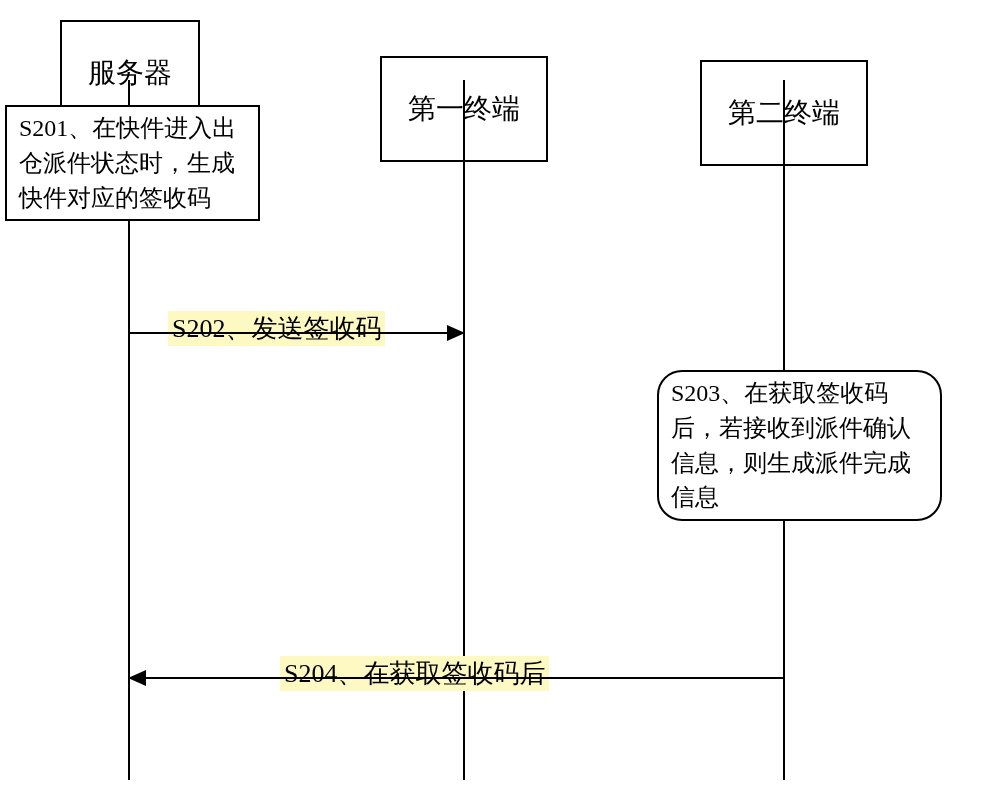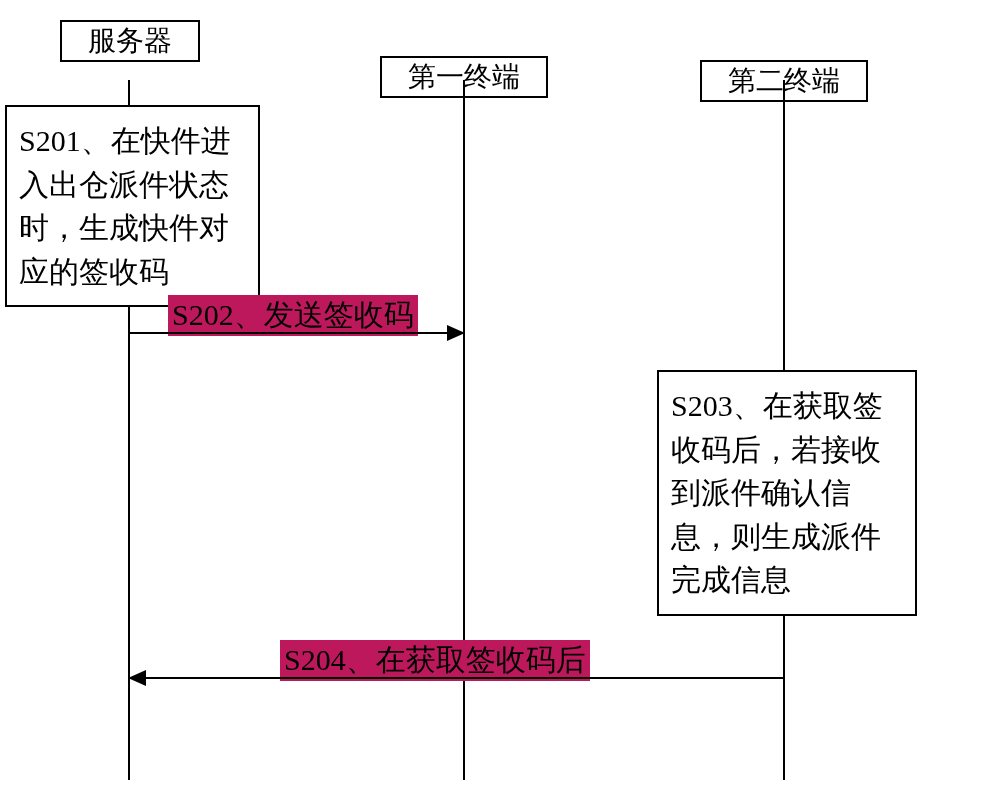--- a/index.html
+++ b/index.html
@@ -14,47 +14,48 @@
       position: absolute;
       top: 20px;
       left: 0;
       width: 1000px;
       height: 760px;
     }
     .participant-box {
       position: absolute;
       border: 2px solid #000;
       background: #fff;
-      padding: 0 26px;
+      padding: 32px 26px;
       font-size: 28px;
       text-align: center;
     }
     .lifeline {
       position: absolute;
       width: 2px;
       background: #000;
     }
     .process-box {
       position: absolute;
       border: 2px solid #000;
       background: #fff;
-      padding: 12px 12px;
-      font-size: 30px;
+      padding: 4px 12px;
+      font-size: 24px;
       line-height: 1.45;
     }
     .message-line {
       position: absolute;
       height: 2px;
       background: #000;
     }
     .message-label {
       position: absolute;
-      font-size: 30px;
-      background: #be185d;
+      font-size: 26px;
+      background: #fef9c3;
       padding: 0 4px;
+      margin-top: 16px;
     }
     .arrow-right {
       position: absolute;
       width: 0; height: 0;
       border-top: 8px solid transparent;
       border-bottom: 8px solid transparent;
       border-left: 18px solid #000;
     }
     .arrow-left {
       position: absolute;
@@ -86,21 +87,21 @@
   <div class="process-box" style="left:5px; top:85px; width:255px;">
     <span>S201、在快件进入出仓派件状态时，生成快件对应的签收码</span>
   </div>
 
   <div class="message-label" style="left:168px; top:275px;">
     <span>S202、发送签收码</span>
   </div>
   <div class="message-line" style="left:130px; top:312px; width:318px;"></div>
   <div class="arrow-right" style="left:447px; top:305px;"></div>
 
-  <div class="process-box" style="left:657px; top:350px; width:260px;">
+  <div class="process-box" style="left:657px; top:350px; width:285px;border-radius:25px;">
     <span>S203、在获取签收码后，若接收到派件确认信息，则生成派件完成信息</span>
   </div>
 
   <div class="message-label" style="left:280px; top:620px;">
     <span>S204、在获取签收码后</span>
   </div>
   <div class="message-line" style="left:146px; top:657px; width:637px;"></div>
   <div class="arrow-left" style="left:128px; top:650px;"></div>
 
 </div>

